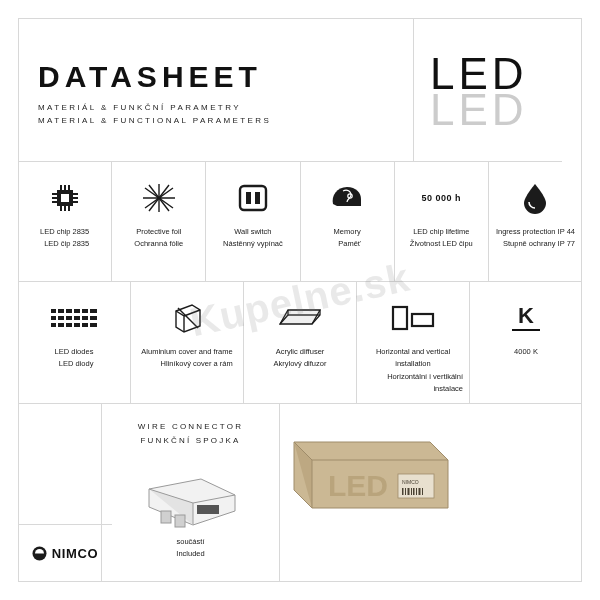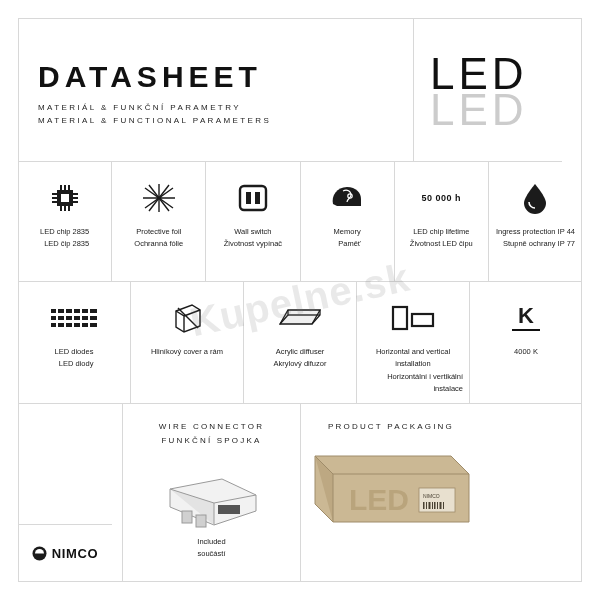--- a/index.html
+++ b/index.html
@@ -132,21 +132,21 @@
     font-size: 22px;
     font-weight: bold;
     border-bottom: 2px solid #111;
     padding: 0 6px 2px 6px;
     line-height: 1;
   }
 
   
   .bottom {
     position: absolute;
-    left: 34px;
+    left: 13px;
     top: 404px;
     width: 447px;
     height: 178px;
     display: flex;
     box-sizing: border-box;
   }
   .b-col {
     box-sizing: border-box;
     border-right: 1px solid #d8d8d8;
     position: relative;
@@ -289,21 +289,21 @@
     <div class="cell">
       <div class="icon-box">
         <svg width="34" height="32" viewBox="0 0 34 32">
           <rect x="4" y="4" width="26" height="24" rx="4" fill="none" stroke="#1b1b1b" stroke-width="2.4"></rect>
           <rect x="10" y="10" width="5" height="12" fill="#1b1b1b"></rect>
           <rect x="19" y="10" width="5" height="12" fill="#1b1b1b"></rect>
         </svg>
       </div>
       <div class="cap">
         <div>Wall switch</div>
-        <div class="cz">Životnost vypínač</div>
+        <div class="cz">Nástěnný vypínač</div>
       </div>
     </div>
 
     <div class="cell">
       <div class="icon-box">
         <svg width="36" height="32" viewBox="0 0 36 32">
           <path d="M4 22 C2 14 8 5 18 5 C27 5 32 11 32 17 L32 24 L8 24 Z" fill="#1b1b1b"></path>
           <g stroke="#ffffff" stroke-width="1.2" fill="none">
             <path d="M14 9 c4 -2 8 0 8 4 c0 3 -4 4 -4 7"></path>
             <circle cx="21" cy="14" r="2.2"></circle>
@@ -381,20 +381,21 @@
         <svg width="34" height="34" viewBox="0 0 34 34">
           <g fill="none" stroke="#1b1b1b" stroke-width="1.4">
             <path d="M6 10 L22 4 L30 9 L30 25 L14 31 L6 26 Z"></path>
             <path d="M6 10 L14 15 L14 31"></path>
             <path d="M14 15 L30 9"></path>
             <path d="M8 7 L28 27"></path>
           </g>
         </svg>
       </div>
       <div class="cap">
+        <div>Aluminium cover and frame</div>
         <div class="cz">Hliníkový cover a rám</div>
       </div>
     </div>
 
     <div class="cell">
       <div class="icon-box">
         <svg width="48" height="28" viewBox="0 0 48 28">
           <path d="M12 6 L44 6 L36 20 L4 20 Z" fill="#efefef" stroke="#1b1b1b" stroke-width="1.3"></path>
           <path d="M12 6 L12 11 L4 20" fill="none" stroke="#1b1b1b" stroke-width="1.3"></path>
           <path d="M44 6 L44 11 L36 20" fill="none" stroke="#1b1b1b" stroke-width="1.3"></path>
@@ -445,28 +446,27 @@
             <path d="M18 26 L70 16 L104 32 L104 48 L62 62 L18 44 Z"></path>
             <path d="M18 26 L62 40 L62 62" fill="#e3e3e3"></path>
             <path d="M62 40 L104 32" fill="none"></path>
           </g>
           <rect x="66" y="42" width="22" height="9" fill="#555"></rect>
           <rect x="30" y="48" width="10" height="12" fill="#d0d0d0" stroke="#9a9a9a" stroke-width="1"></rect>
           <rect x="44" y="52" width="10" height="12" fill="#d0d0d0" stroke="#9a9a9a" stroke-width="1"></rect>
         </svg>
       </div>
       <div class="b-foot">
+        <div>součástí</div>
         <div>Included</div>
-        <div>součástí</div>
       </div>
     </div>
 
     <div class="b-col b-pack">
       <div class="b-head">
-        <div>PRODUCT PACKAGING</div>
       </div>
       <div class="product-img">
         <svg width="180" height="100" viewBox="0 0 180 100">
           <path d="M14 18 L150 18 L168 36 L168 84 L32 84 L14 66 Z" fill="#cbb894" stroke="#9f8c6a" stroke-width="1"></path>
           <path d="M14 18 L32 36 L32 84" fill="#bda882" stroke="#9f8c6a" stroke-width="1"></path>
           <path d="M32 36 L168 36" stroke="#9f8c6a" stroke-width="1" fill="none"></path>
           <text x="48" y="72" font-family="Liberation Sans, sans-serif" font-size="30" font-weight="bold" fill="#b9a47c">LED</text>
           <rect x="118" y="50" width="36" height="24" fill="#e8e0cf" stroke="#9f8c6a" stroke-width="0.8"></rect>
           <text x="122" y="60" font-family="Liberation Sans, sans-serif" font-size="5" fill="#4a4233">NIMCO</text>
           <g fill="#4a4233">

